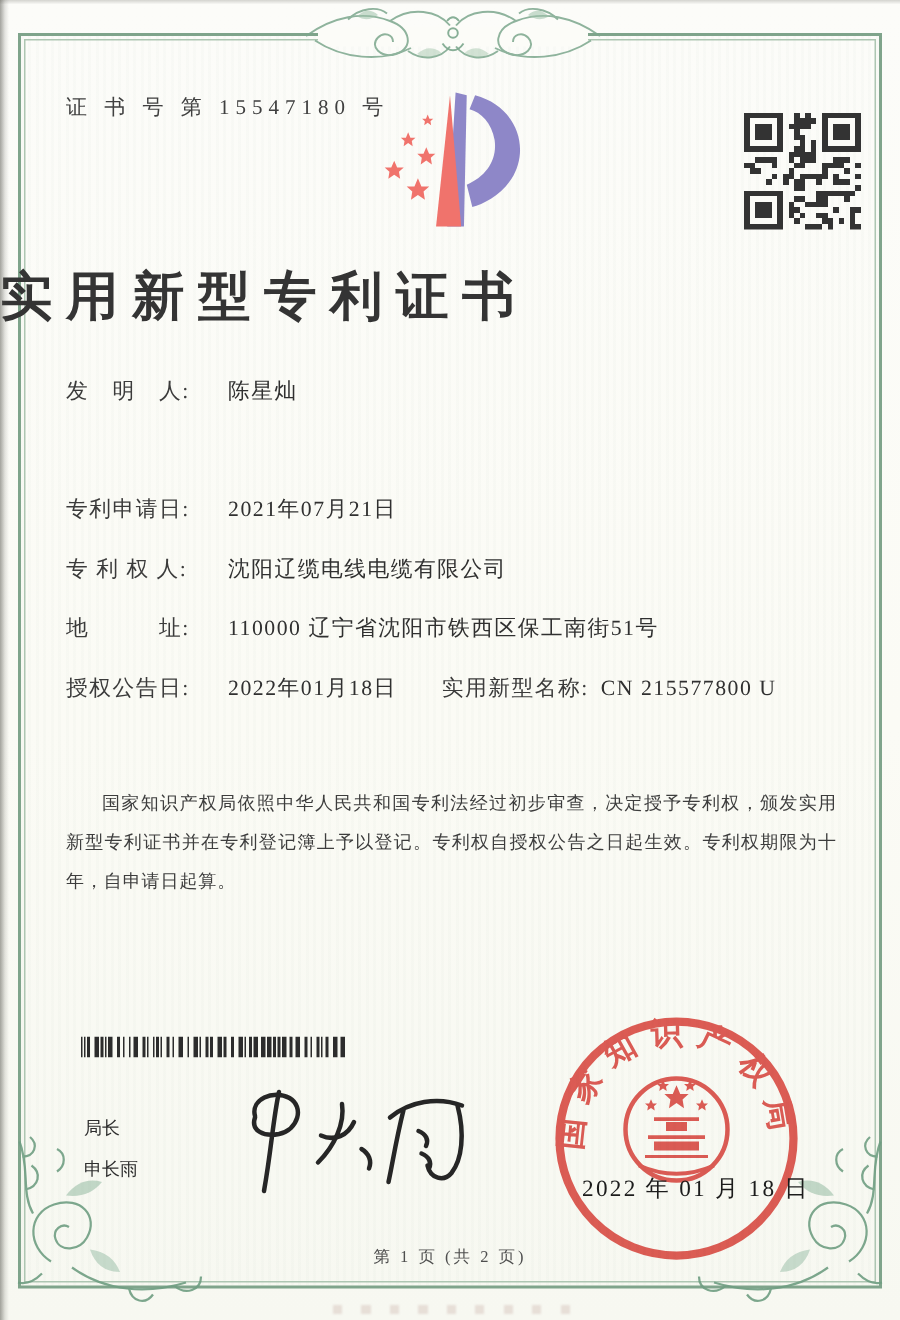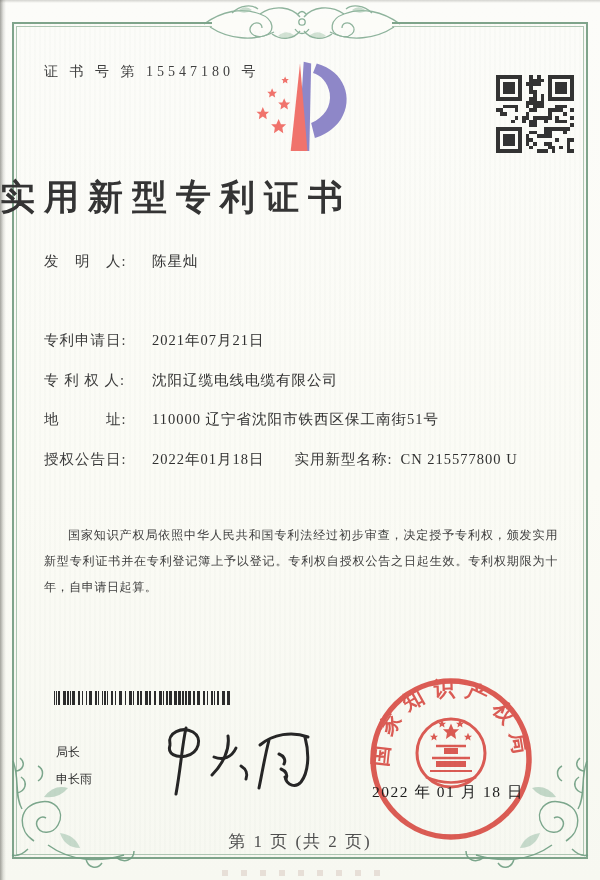--- a/index.html
+++ b/index.html
@@ -44,24 +44,24 @@
   .body-text p { text-indent:2em; }
 
   .barcode { left:54px; top:691px; width:176px; height:14px; z-index:3; }
 
   .signoff { left:56px; top:739px; z-index:3; font-family:"Liberation Sans","DejaVu Sans",sans-serif;
     font-size:12px; color:#2e2e2e; line-height:27px; }
   .signature { left:146px; top:716px; width:190px; height:88px; z-index:4; }
 
   .seal { left:368px; top:676px; width:166px; height:166px; z-index:3;
     mix-blend-mode:multiply; opacity:.92; }
-  .seal-date { left:372px; top:782px; z-index:5; font-size:15.5px; letter-spacing:1.5px;
+  .seal-date { left:388px; top:782px; z-index:5; font-size:15.5px; letter-spacing:1.5px;
     color:#1c1c1c; white-space:nowrap; }
 
-  .page-footer { left:0; right:0; top:830px; text-align:center; font-size:17px;
+  .page-footer { left:0; right:0; top:830px; text-align:center; font-size:11px;
     letter-spacing:2px; color:#4f4f4f; z-index:3; }
 
   .ghost-marks { left:222px; top:870px; width:168px; height:6px; z-index:3; opacity:.3;
     filter:blur(.7px);
     background:repeating-linear-gradient(90deg,rgba(150,95,85,.55) 0 6px,transparent 6px 19px); }
 
   .top-flourish { left:202px; top:1px; width:200px; height:47px; z-index:2; }
   .corner-fl { width:152px; height:118px; top:757px; z-index:2; }
   .corner-fl.left { left:4px; }
   .corner-fl.right { left:444px; transform:scaleX(-1); }

